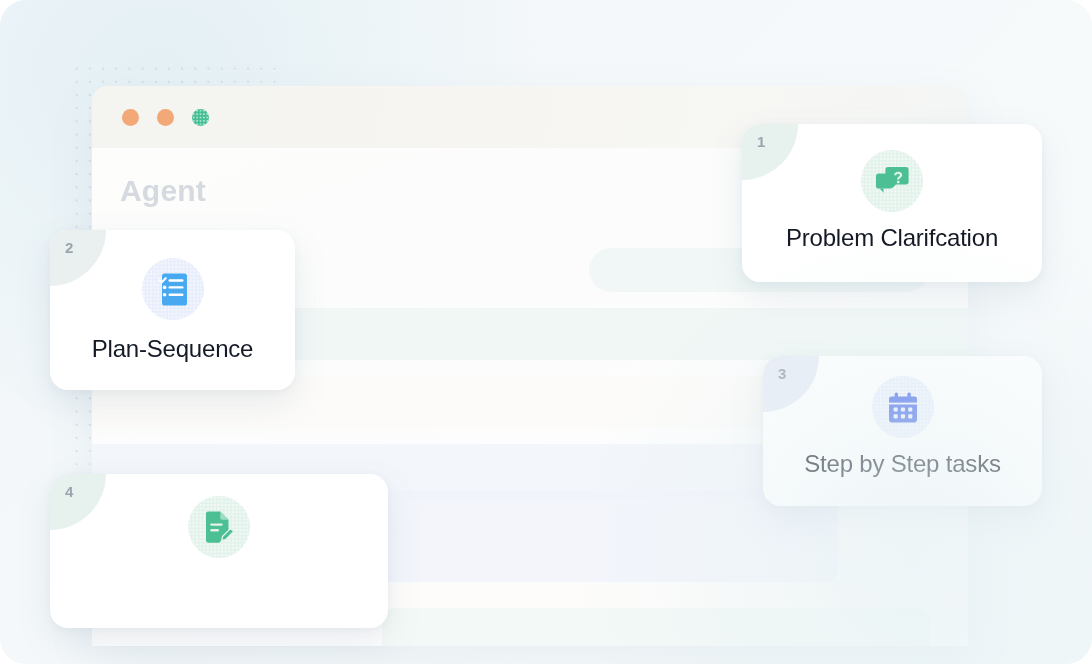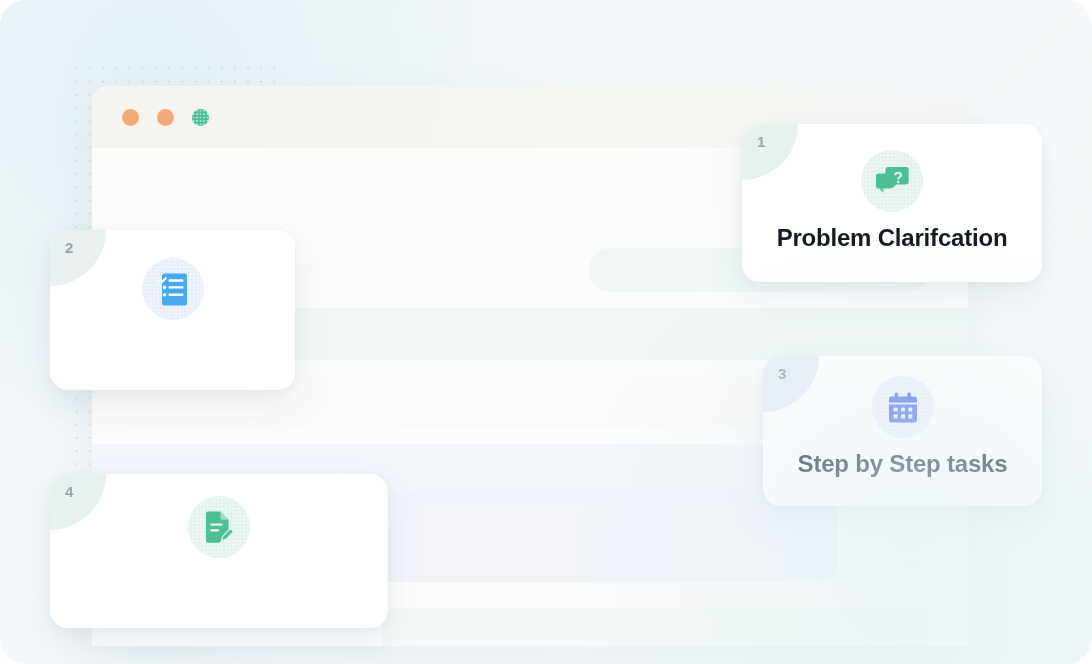--- a/index.html
+++ b/index.html
@@ -147,21 +147,21 @@
     display: flex; align-items: center; justify-content: center;
   }
   .icon-wrap.green { background: #e3f3ec; background-image: radial-gradient(rgba(255,255,255,.6) .9px, transparent 1px); background-size: 3.6px 3.6px; }
   .icon-wrap.blue  { background: #e8eefb; background-image: radial-gradient(rgba(255,255,255,.6) .9px, transparent 1px); background-size: 3.6px 3.6px; }
 
   .step-card .label {
     position: absolute;
     left: 0; right: 0;
     text-align: center;
     font-size: 24px;
-    font-weight: 700;
+    font-weight: 400;
     letter-spacing: -.2px;
     color: #141a26;
     white-space: nowrap;
   }
 
   
   #card-1 { left: 742px; top: 124px; width: 300px; height: 158px; }
   #card-1 .icon-wrap { top: 26px; }
   #card-1 .label     { top: 100px; }
 
@@ -188,20 +188,21 @@
 
   <div class="window">
 
     <div class="titlebar">
       <span class="dot d1"></span>
       <span class="dot d2"></span>
       <span class="dot d3"></span>
     </div>
 
     <div class="viewport">
+      <div class="app-title">Agent</div>
 
       <div class="blk search"></div>
       <div class="blk r1"></div>
       <div class="blk r2"></div>
       <div class="blk r3"></div>
       <div class="blk r4"></div>
       <div class="blk stripe-a"></div>
       <div class="blk card-lav"></div>
       <div class="blk card-mint"></div>
     </div>
@@ -227,20 +228,21 @@
       <svg width="28" height="33" viewBox="0 0 28 33" aria-hidden="true">
         <rect x="3" y="0.5" width="25" height="32" rx="2.6" fill="#49A9F0"></rect>
         <path d="M0.6 7.2l2.1 2.1 4-4.1" stroke="#ffffff" stroke-width="2.1" fill="none" stroke-linecap="round" stroke-linejoin="round"></path>
         <rect x="9.5" y="6.3" width="15" height="2.4" rx="1.2" fill="#ffffff"></rect>
         <rect x="9.5" y="13.2" width="15" height="2.4" rx="1.2" fill="#ffffff"></rect>
         <rect x="9.5" y="20.6" width="15" height="2.4" rx="1.2" fill="#ffffff"></rect>
         <circle cx="5.6" cy="14.4" r="1.8" fill="#ffffff"></circle>
         <circle cx="5.6" cy="21.8" r="1.8" fill="#ffffff"></circle>
       </svg>
     </div>
+    <div class="label">Plan-Sequence</div>
   </div>
 
   <div class="step-card tint-blue" id="card-3">
     <div class="badge">3</div>
     <div class="icon-wrap blue">
       <svg width="30" height="31" viewBox="0 0 30 31" aria-hidden="true">
         <rect x="6.6" y="0.5" width="3.4" height="7" rx="1.5" fill="#4D6FE8"></rect>
         <rect x="19.4" y="0.5" width="3.4" height="7" rx="1.5" fill="#4D6FE8"></rect>
         <rect x="1" y="4.4" width="28" height="26" rx="2.4" fill="#4D6FE8"></rect>
         <rect x="1" y="10.6" width="28" height="1.9" fill="#E8EEFB"></rect>

